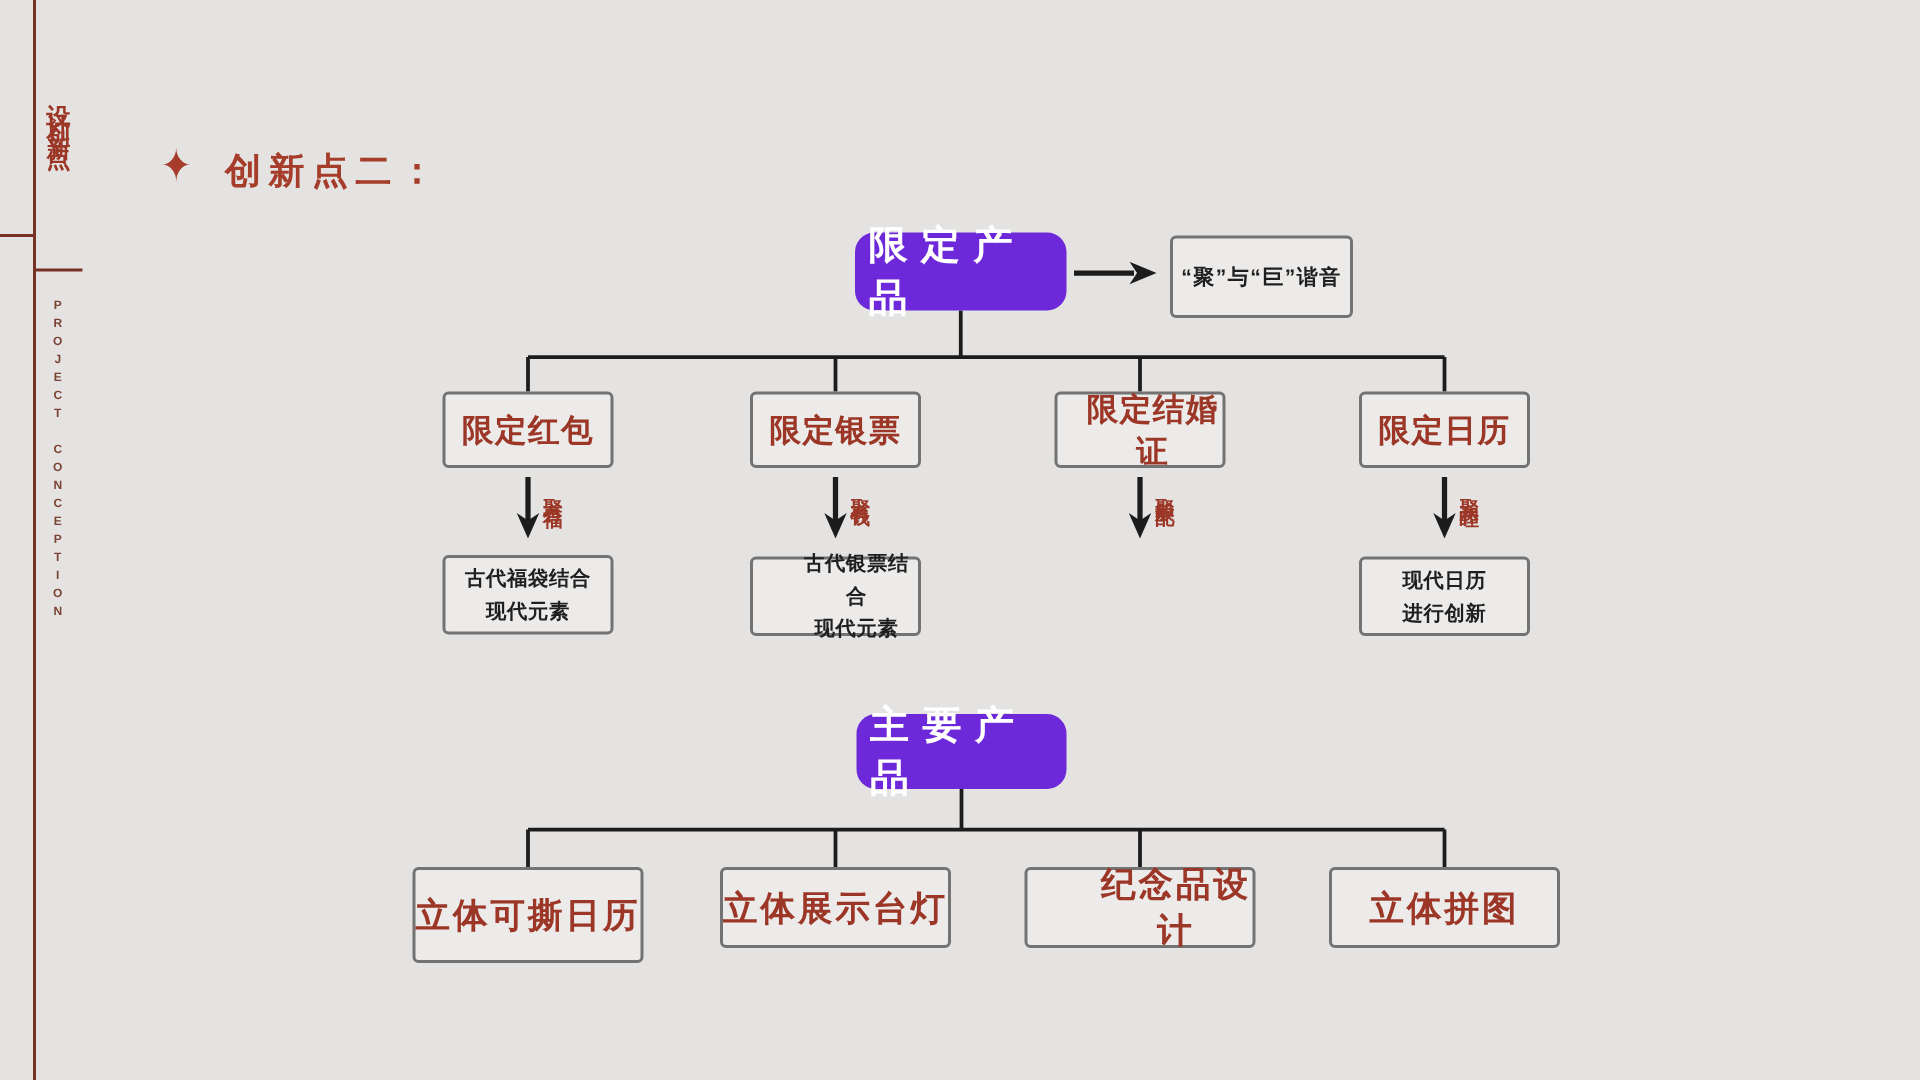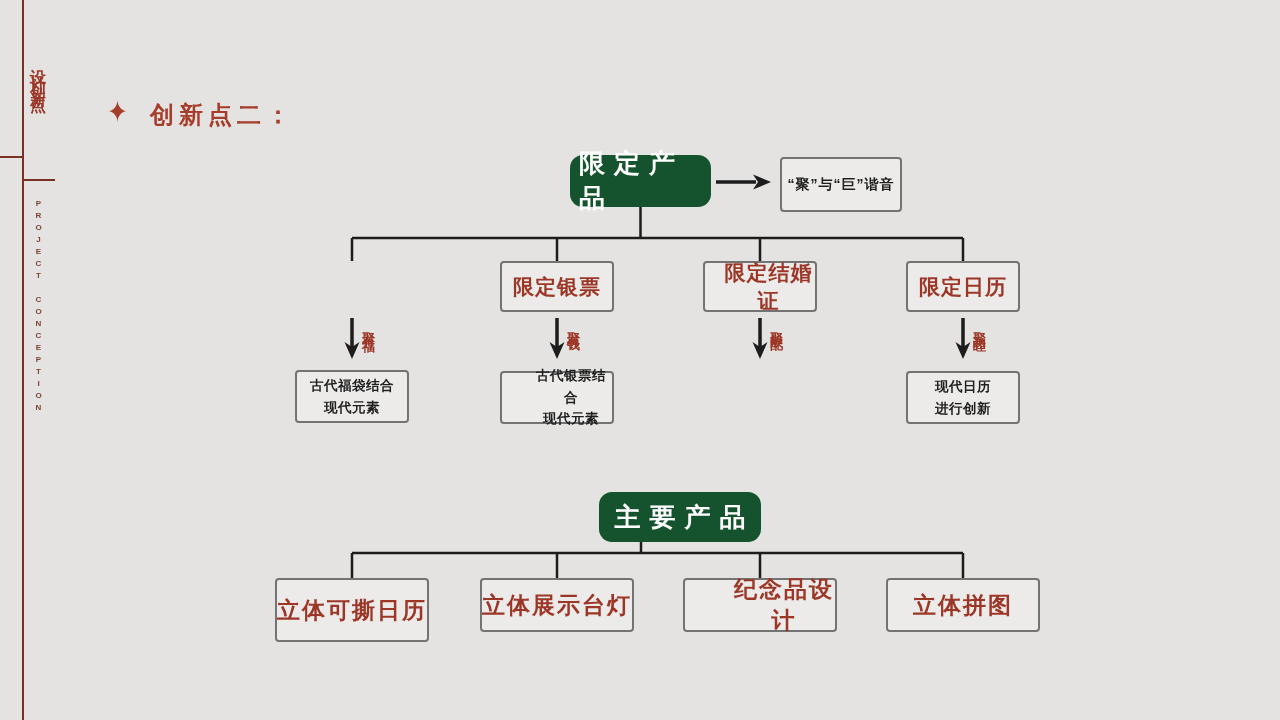--- a/index.html
+++ b/index.html
@@ -33,21 +33,21 @@
   }
   
   .node{
     position:absolute;box-sizing:border-box;
     display:flex;align-items:center;justify-content:center;text-align:center;
     border:2px solid #737373;border-radius:4px;background:rgba(255,255,255,0.30);
   }
   .root-node{
     position:absolute;box-sizing:border-box;
     display:flex;align-items:center;justify-content:center;
-    background:#14532d;border-radius:13px;
+    background:#6d28d9;border-radius:13px;
     color:#FFFFFF;font-weight:bold;font-size:26px;letter-spacing:9px;padding-left:9px;
   }
   .branch-node{font-size:21px;font-weight:bold;color:#9C3727;letter-spacing:1px;}
   .desc-node{font-size:13.5px;font-weight:600;color:#1F1F1F;line-height:1.6;letter-spacing:0.5px;}
   .note-node{font-size:14px;font-weight:600;color:#1F1F1F;letter-spacing:1px;}
   .bottom-node{font-size:23px;font-weight:bold;color:#9C3727;letter-spacing:2px;}
   .varrow-label{
     position:absolute;writing-mode:vertical-rl;text-orientation:upright;
     font-size:13px;font-weight:bold;color:#9C3727;letter-spacing:3px;line-height:1;
   }
@@ -81,20 +81,21 @@
     <polygon points="752.5,342 760,359 767.5,342 760,347" fill="#1C1C1C"></polygon>
     <polygon points="955.5,342 963,359 970.5,342 963,347" fill="#1C1C1C"></polygon>
 
     <path d="M641 526 V553 M352 553 H963 M352 553 V578 M557 553 V578 M760 553 V578 M963 553 V578" stroke="#1C1C1C" stroke-width="2.5" fill="none"></path>
   </svg>
 
   <div class="root-node" style="left:570px;top:155px;width:141px;height:52px;">限定产品</div>
 
   <div class="node note-node" style="left:780px;top:157px;width:122px;height:55px;">“聚”与“巨”谐音</div>
 
+  <div class="node branch-node" style="left:295px;top:261px;width:114px;height:51px;">限定红包</div>
   <div class="node branch-node" style="left:500px;top:261px;width:114px;height:51px;">限定银票</div>
   <div class="node branch-node" style="left:703px;top:261px;width:114px;height:51px;padding-left:17px;">限定结婚证</div>
   <div class="node branch-node" style="left:906px;top:261px;width:114px;height:51px;">限定日历</div>
 
   <div class="varrow-label" style="left:362px;top:322px;">聚有福</div>
   <div class="varrow-label" style="left:567px;top:322px;">聚有钱</div>
   <div class="varrow-label" style="left:770px;top:322px;">聚般配</div>
   <div class="varrow-label" style="left:973px;top:322px;">聚和睦</div>
 
   <div class="node desc-node" style="left:295px;top:370px;width:114px;height:53px;">
@@ -109,20 +110,20 @@
       <span class="desc-line">现代元素</span>
     </div>
   </div>
   <div class="node desc-node" style="left:906px;top:371px;width:114px;height:53px;">
     <div>
       <span class="desc-line">现代日历</span>
       <span class="desc-line">进行创新</span>
     </div>
   </div>
 
-  <div class="root-node" style="left:571px;top:492px;width:162px;height:50px;margin-left:28px;">主要产品</div>
+  <div class="root-node" style="left:571px;top:476px;width:140px;height:50px;">主要产品</div>
 
   <div class="node bottom-node" style="left:275px;top:578px;width:154px;height:64px;">立体可撕日历</div>
   <div class="node bottom-node" style="left:480px;top:578px;width:154px;height:54px;">立体展示台灯</div>
   <div class="node bottom-node" style="left:683px;top:578px;width:154px;height:54px;padding-left:48px;">纪念品设计</div>
   <div class="node bottom-node" style="left:886px;top:578px;width:154px;height:54px;">立体拼图</div>
 
 </div>
 
 </body></html>

